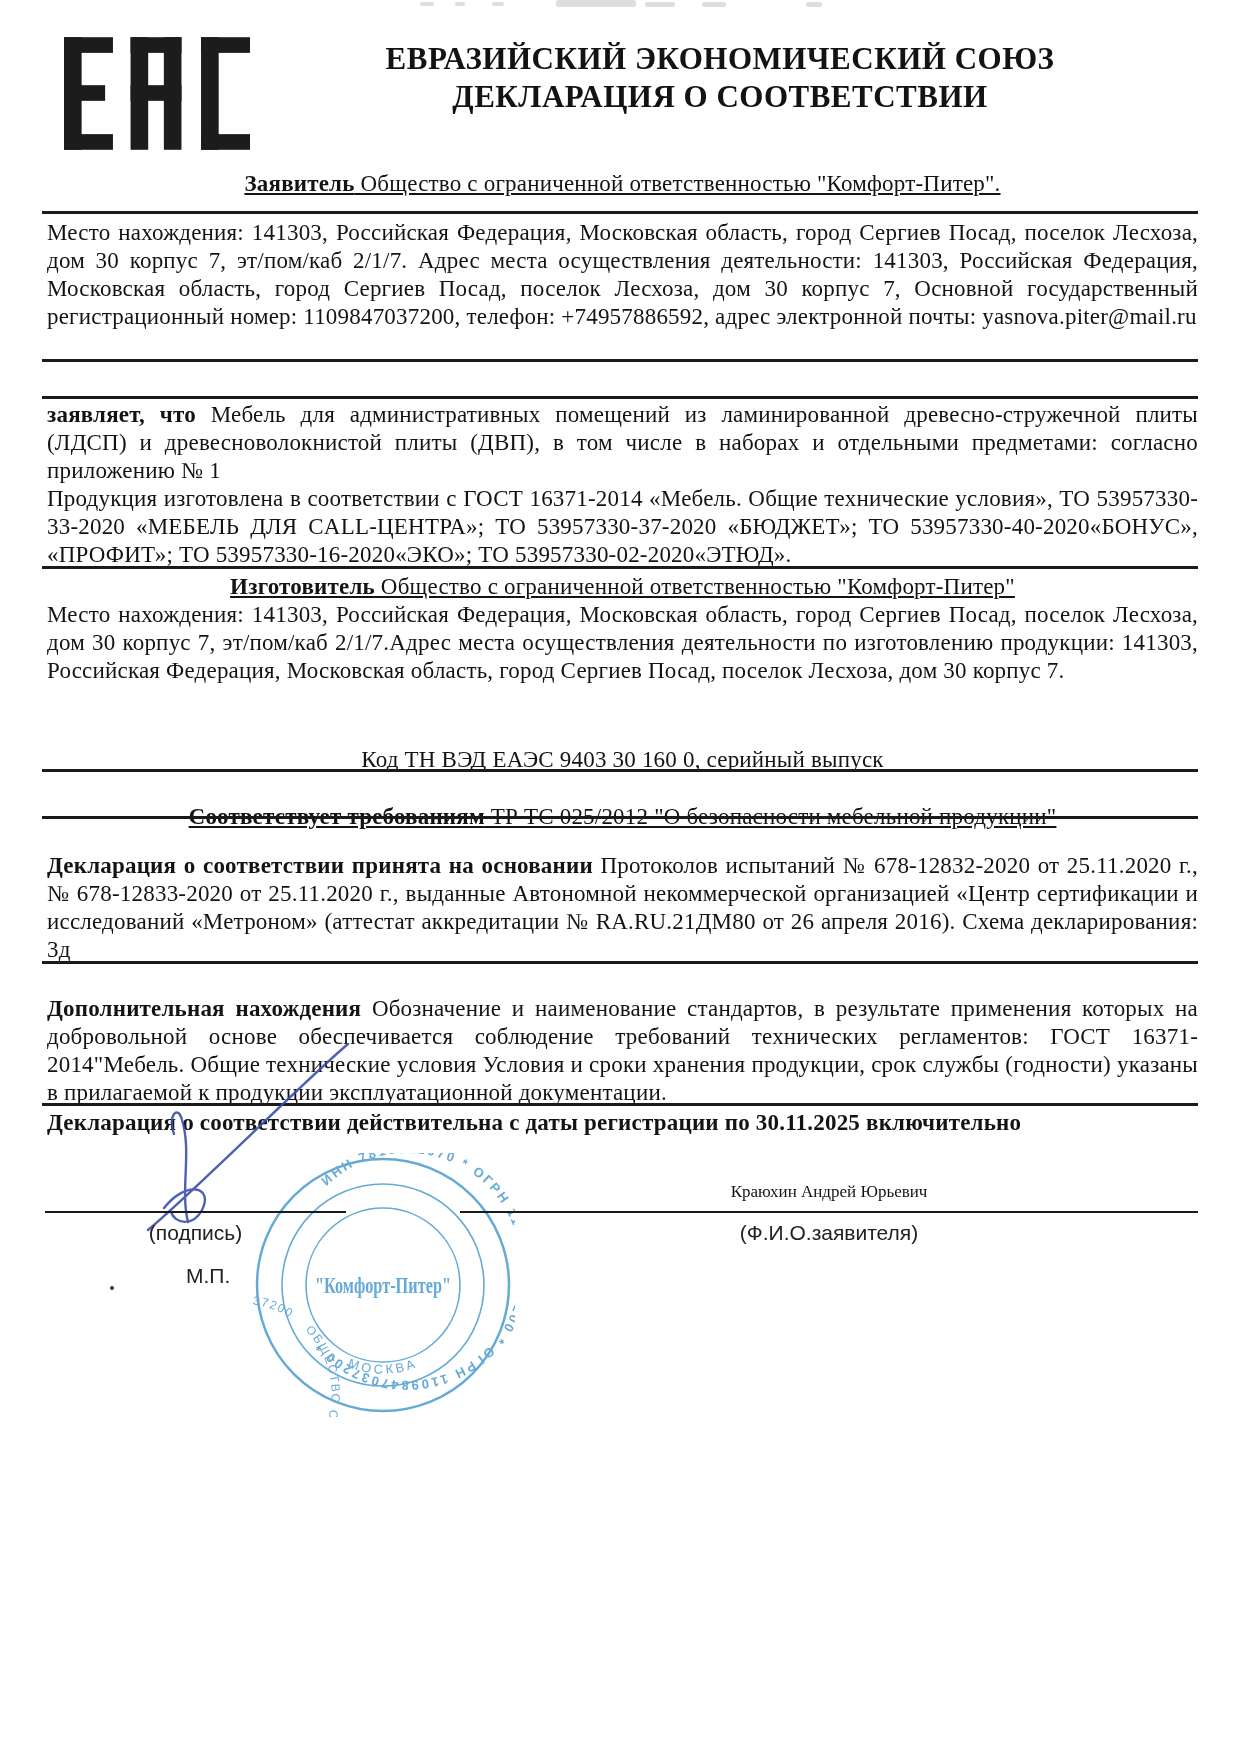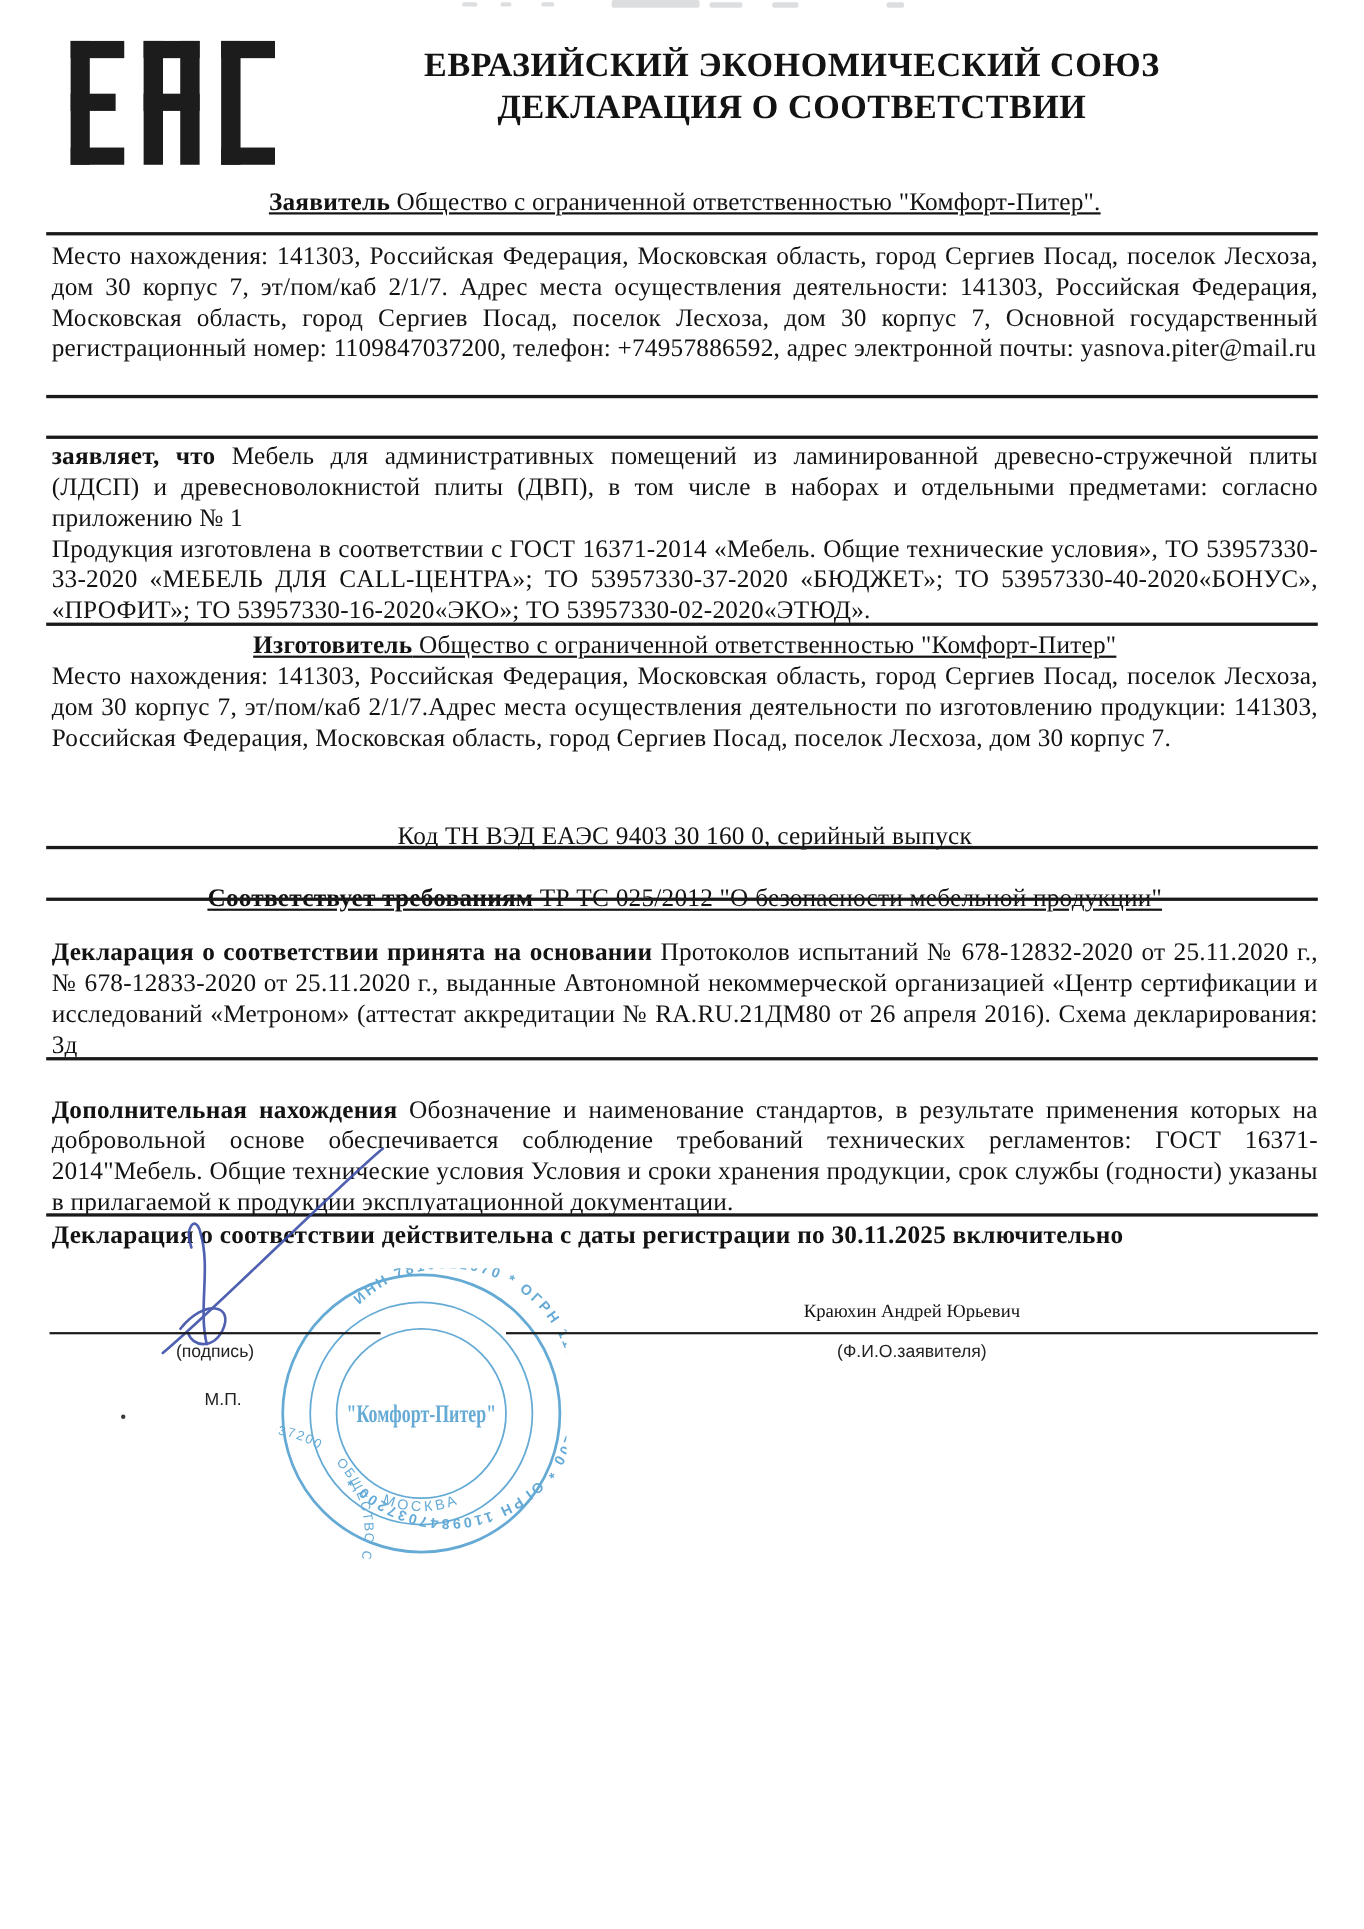--- a/index.html
+++ b/index.html
@@ -33,21 +33,21 @@
   #rule6{top:816px;}
   #p-basis{left:47px;top:852px;width:1151px;}
   #rule7{top:961px;}
   #p-additional{left:47px;top:995px;width:1151px;}
   #rule8{top:1103px;}
   #p-validity{left:47px;top:1109px;width:1151px;text-align:left;}
   #signature-svg{left:128px;top:1030px;}
   #sign-line-left{position:absolute;left:45px;top:1211px;width:301px;height:2px;background:#1a1a1a;}
   #sign-line-right{position:absolute;left:460px;top:1211px;width:738px;height:2px;background:#1a1a1a;}
   #signer-name{left:460px;top:1182px;width:738px;text-align:center;font-size:17px;}
-  .caption{font-family:"Liberation Sans", sans-serif;font-size:16px;color:#222;}
+  .caption{font-family:"Liberation Sans", sans-serif;font-size:21px;color:#222;}
   #caption-sign{left:45px;top:1221px;width:301px;text-align:center;}
   #caption-name{left:460px;top:1221px;width:738px;text-align:center;}
   #caption-mp{left:186px;top:1264px;}
   #stamp-svg{left:251px;top:1153px;opacity:0.88;}
   #stray-dot{position:absolute;left:110px;top:1286px;width:4px;height:4px;border-radius:50%;background:#3a3a3a;}
   #p-regnum{left:47px;top:1364px;width:1151px;text-align:left;}
   #p-regdate{left:47px;top:1406px;width:1151px;text-align:left;}
   #bottom-edge{position:absolute;left:38px;top:1748px;width:1174px;height:2px;background:#9a9a9a;opacity:0.65;}
   .smudge{position:absolute;background:#9aa0a6;opacity:0.35;border-radius:2px;}
 </style>

